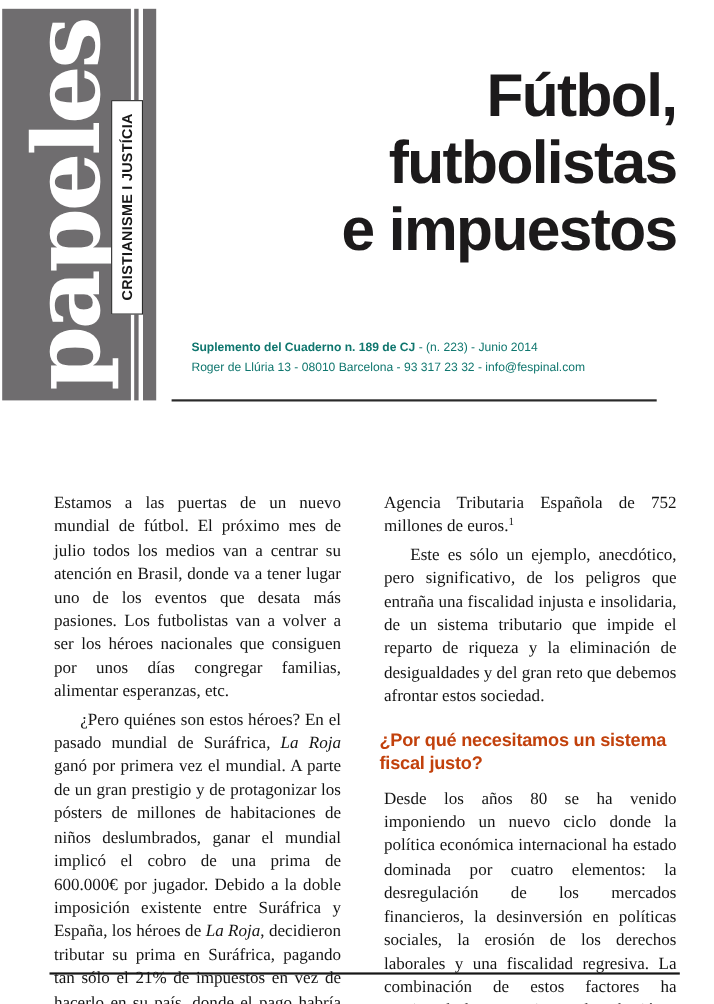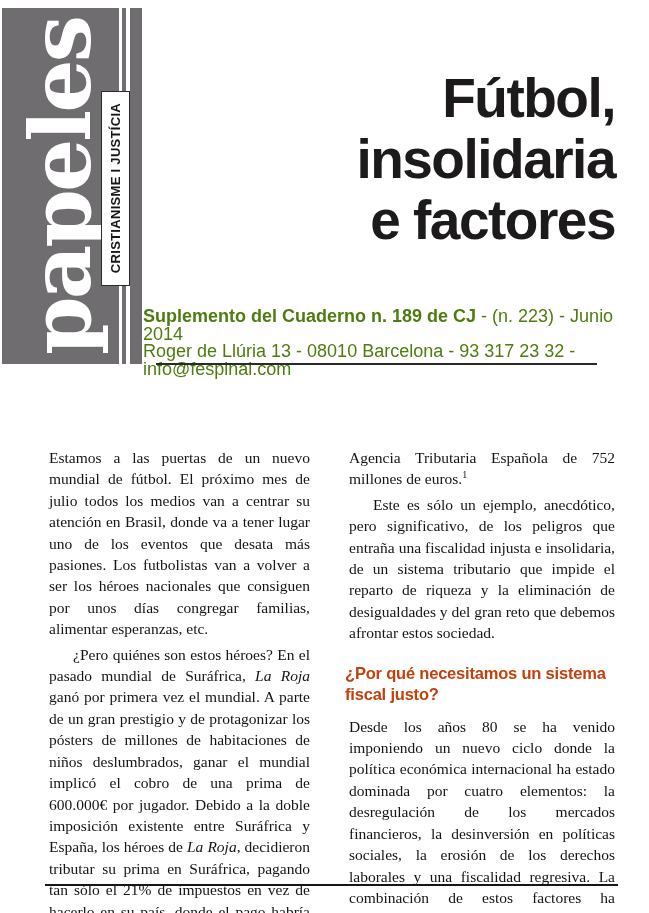--- a/index.html
+++ b/index.html
@@ -26,29 +26,29 @@
     background:#ffffff;border:1px solid #2b2b2b;z-index:3;
     display:flex;align-items:center;justify-content:center;
   }
   .org-text{
     writing-mode:vertical-rl;transform:rotate(180deg);
     font-family:"Liberation Sans",sans-serif;font-weight:bold;
     font-size:13px;letter-spacing:.3px;color:#161616;white-space:nowrap;
   }
   
   .doc-title{
-    position:absolute;top:68px;right:34px;text-align:right;
+    position:absolute;top:56px;right:34px;text-align:right;
     font-family:"Liberation Sans",sans-serif;font-weight:bold;
     font-size:55px;line-height:61px;letter-spacing:-1.5px;color:#1c1a1b;
   }
   
   .pub-block{
-    position:absolute;left:143px;top:308px;
-    font-family:"Liberation Sans",sans-serif;font-size:18px;
-    line-height:17.5px;color:#4d7c0f;
+    position:absolute;left:174px;top:308px;
+    font-family:"Liberation Sans",sans-serif;font-size:11px;
+    line-height:17.5px;color:#0f766e;
   }
   .pub-block b{font-weight:bold;}
   .pub-rule{position:absolute;left:156px;top:363px;width:441px;height:2px;background:#2a2a2a;}
   
   .col{
     position:absolute;top:443px;text-align:justify;
     font-size:15.5px;line-height:21.4px;color:#141414;
   }
   .col-left{left:45px;width:269px;}
   .col-right{left:345px;width:274px;}
@@ -70,22 +70,22 @@
   <span class="brand-word">papeles</span>
 </div>
 <div class="stripe stripe-thin gray" style="background: rgb(111, 109, 111);"></div>
 <div class="stripe stripe-thick gray" style="background: rgb(111, 109, 111);"></div>
 <div class="org-box">
   <span class="org-text">CRISTIANISME I JUSTÍCIA</span>
 </div>
 
 <div class="doc-title">
   <div>Fútbol,</div>
-  <div>insolidaria</div>
-  <div>e factores</div>
+  <div>futbolistas</div>
+  <div>e impuestos</div>
 </div>
 
 <div class="pub-block">
   <div><b>Suplemento del Cuaderno n. 189 de CJ</b><span> - (n. 223) - Junio 2014</span></div>
   <div>Roger de Llúria 13 - 08010 Barcelona - 93 317 23 32 - info@fespinal.com</div>
 </div>
 <div class="pub-rule"></div>
 
 <div class="col col-left">
   <p>Estamos a las puertas de un nuevo mundial de fútbol. El próximo mes de julio todos los medios van a centrar su atención en Brasil, donde va a tener lugar uno de los eventos que desata más pasiones. Los futbolistas van a volver a ser los héroes nacionales que consiguen por unos días congregar familias, alimentar esperanzas, etc.</p>

